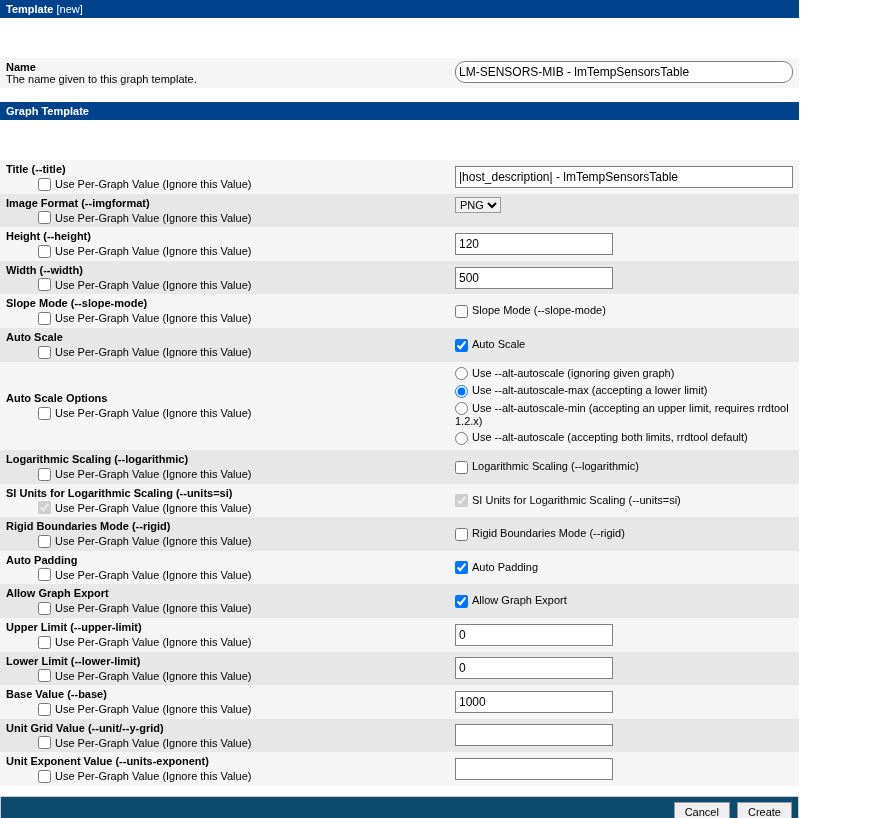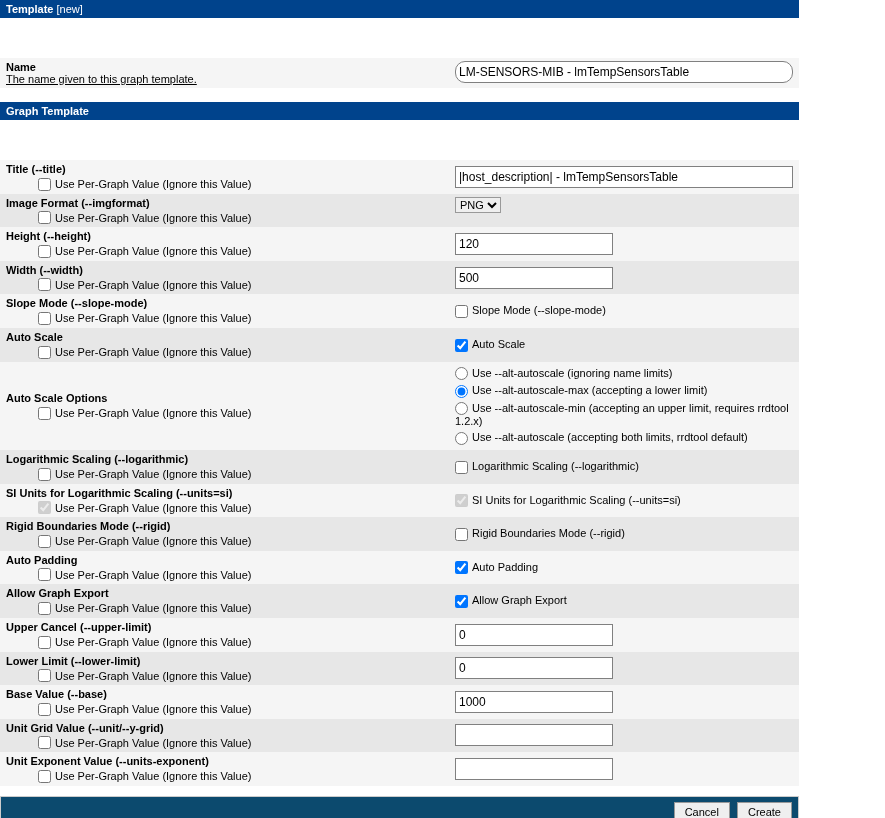--- a/index.html
+++ b/index.html
@@ -29,21 +29,21 @@
     margin-top: 40px;
   }
   table.form td {
     padding: 3px 6px;
     vertical-align: top;
     font-size: 11px;
   }
   tr.rowA { background: #F5F5F5; }
   tr.rowB { background: #E7E7E7; }
   .field-label { font-weight: bold; }
-  .field-desc { font-weight: normal; text-decoration: underline; }
+  .field-desc { font-weight: normal; }
   .left-col { width: 450px; }
   input[type=text] {
     font-family: Verdana, Arial, sans-serif;
     font-size: 12px;
     padding: 1px 3px;
     border: 1px solid #808080;
     background: #fff;
     height: 18px;
     box-sizing: content-box;
   }
@@ -167,21 +167,21 @@
     </td>
   </tr>
 
   <tr class="rowA">
     <td class="left-col" style="vertical-align:middle">
       <span class="field-label">Auto Scale Options</span>
       <div class="cb-line"><input type="checkbox" style=""><label>Use Per-Graph Value (Ignore this Value)</label></div>
     </td>
     <td>
       <div class="radio-group">
-        <div><input type="radio" name="aso" style=""><label>Use --alt-autoscale (ignoring name limits)</label></div>
+        <div><input type="radio" name="aso" style=""><label>Use --alt-autoscale (ignoring given graph)</label></div>
         <div><input type="radio" name="aso" checked="" style=""><label>Use --alt-autoscale-max (accepting a lower limit)</label></div>
         <div><input type="radio" name="aso" style=""><label>Use --alt-autoscale-min (accepting an upper limit, requires rrdtool 1.2.x)</label></div>
         <div><input type="radio" name="aso" style=""><label>Use --alt-autoscale (accepting both limits, rrdtool default)</label></div>
       </div>
     </td>
   </tr>
 
   <tr class="rowB">
     <td class="left-col">
       <span class="field-label">Logarithmic Scaling (--logarithmic)</span>
@@ -227,21 +227,21 @@
       <span class="field-label">Allow Graph Export</span>
       <div class="cb-line"><input type="checkbox" style=""><label>Use Per-Graph Value (Ignore this Value)</label></div>
     </td>
     <td style="vertical-align:middle">
       <input type="checkbox" checked="" style=""><label>Allow Graph Export</label>
     </td>
   </tr>
 
   <tr class="rowA">
     <td class="left-col">
-      <span class="field-label">Upper Cancel (--upper-limit)</span>
+      <span class="field-label">Upper Limit (--upper-limit)</span>
       <div class="cb-line"><input type="checkbox" style=""><label>Use Per-Graph Value (Ignore this Value)</label></div>
     </td>
     <td style="vertical-align:middle">
       <input type="text" style="width: 150px;" value="0">
     </td>
   </tr>
 
   <tr class="rowB">
     <td class="left-col">
       <span class="field-label">Lower Limit (--lower-limit)</span>

